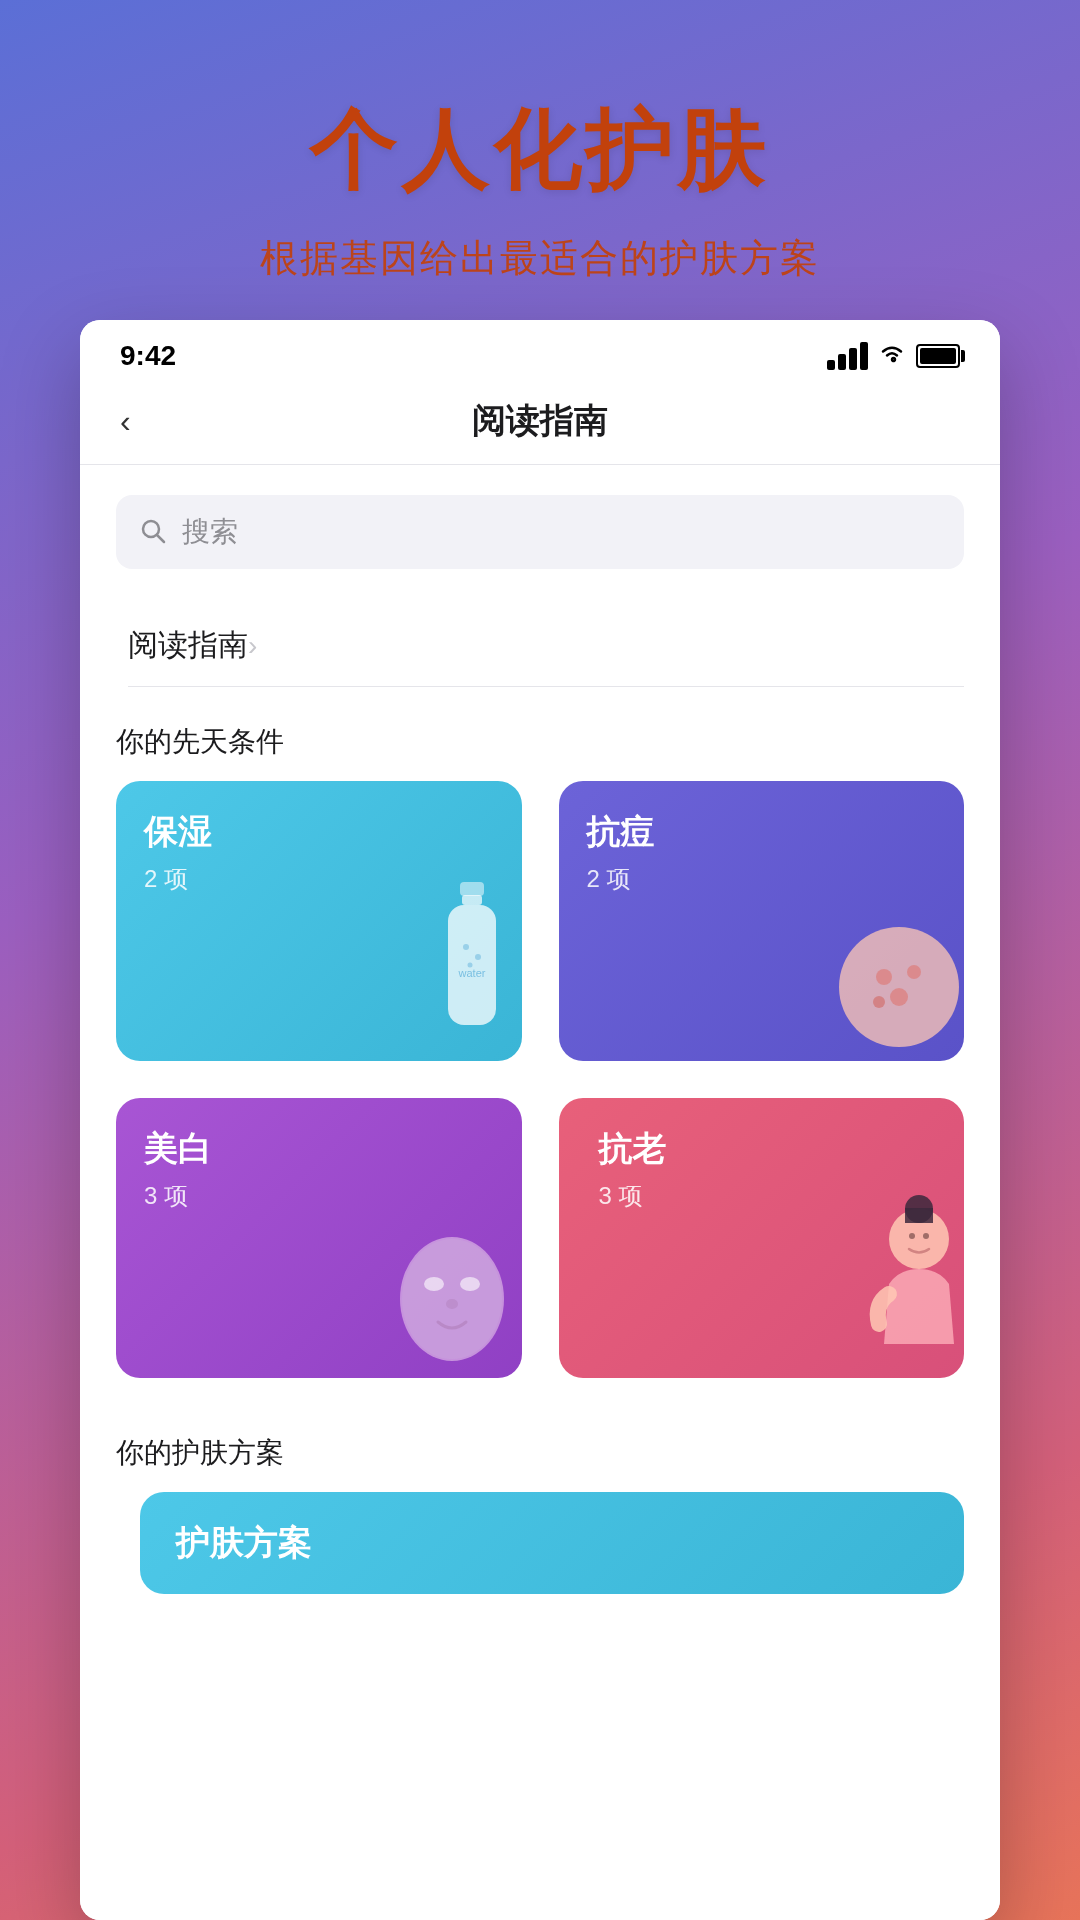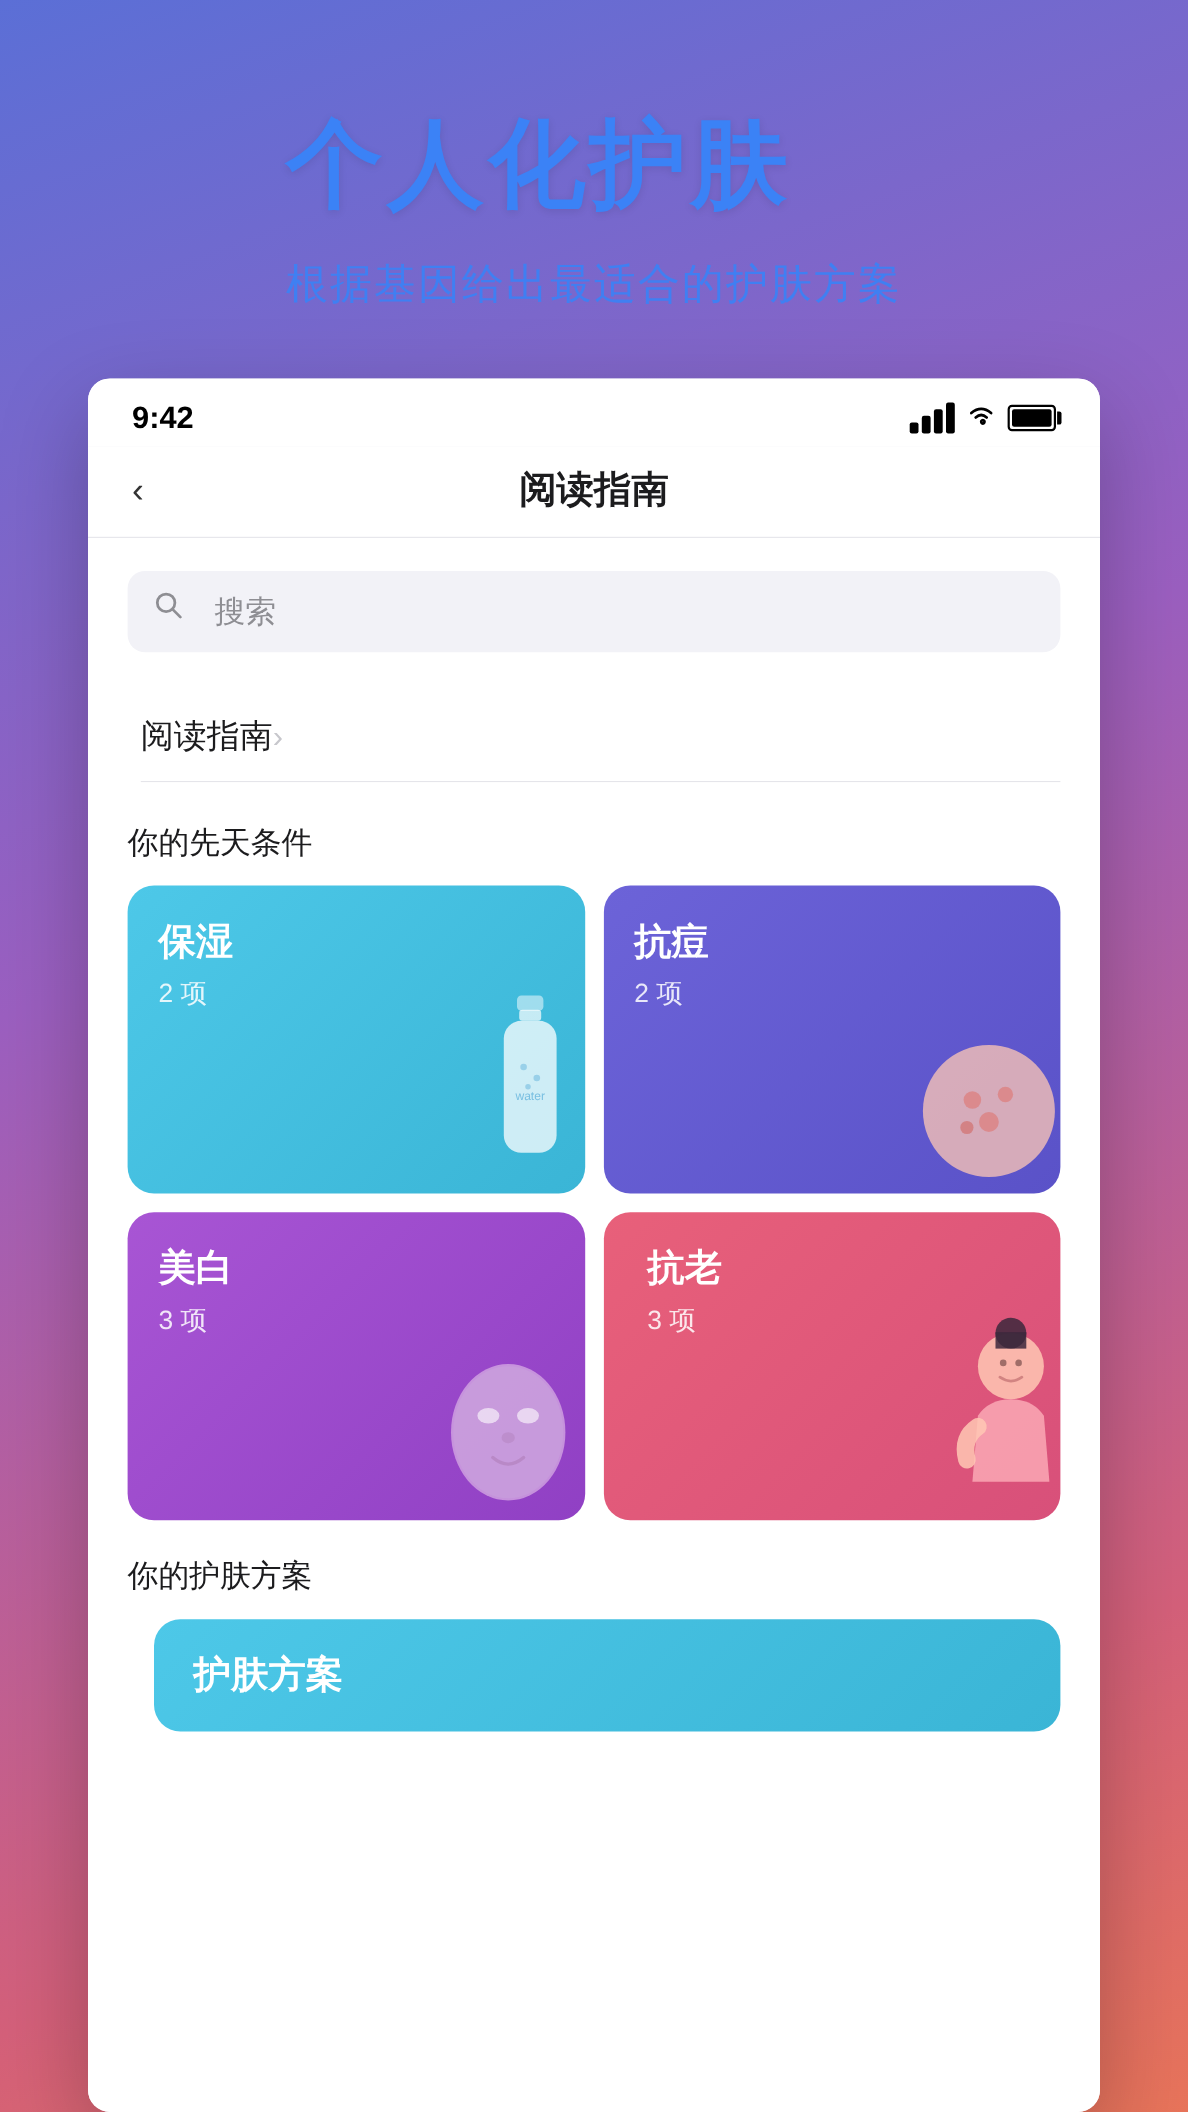--- a/index.html
+++ b/index.html
@@ -9,22 +9,23 @@
       height: 1920px;
       background: linear-gradient(160deg, #5b6fd6 0%, #9b5fc0 40%, #d4607a 80%, #e8745a 100%);
       display: flex;
       flex-direction: column;
       align-items: center;
       font-family: -apple-system, 'PingFang SC', 'Helvetica Neue', sans-serif;
       overflow: hidden;
     }
 
     .hero-section {
-      padding: 90px 60px 60px;
-      color: #3b82f6;
+      padding: 90px 60px 36px;
+      text-align: center;
+      color: #c2410c;
     }
 
     .hero-title {
       font-size: 88px;
       font-weight: 700;
       letter-spacing: 4px;
       margin-bottom: 24px;
       text-shadow: 0 2px 8px rgba(0,0,0,0.1);
     }
 
@@ -143,22 +144,22 @@
       background: white;
       overflow-y: auto;
       padding: 30px 36px;
     }
 
     .search-bar {
       background: #f2f2f7;
       border-radius: 16px;
       padding: 18px 24px;
       display: flex;
-      align-items: flex-start;
-      gap: 29px;
+      align-items: flex-end;
+      gap: 16px;
       margin-bottom: 36px;
     }
 
     .search-icon-wrap {
       color: #8e8e93;
       font-size: 26px;
     }
 
     .search-placeholder {
       font-size: 28px;
@@ -188,22 +189,22 @@
     .section-title {
       font-size: 28px;
       color: #1c1c1e;
       font-weight: 500;
       margin-bottom: 20px;
     }
 
     .cards-grid {
       display: grid;
       grid-template-columns: 1fr 1fr;
-      gap: 17px;
-      margin-bottom: 32px;
+      gap: 37px;
+      margin-bottom: 56px;
     }
 
     .card {
       border-radius: 24px;
       padding: 28px 28px 0;
       height: 280px;
       position: relative;
       overflow: hidden;
       cursor: pointer;
     }

